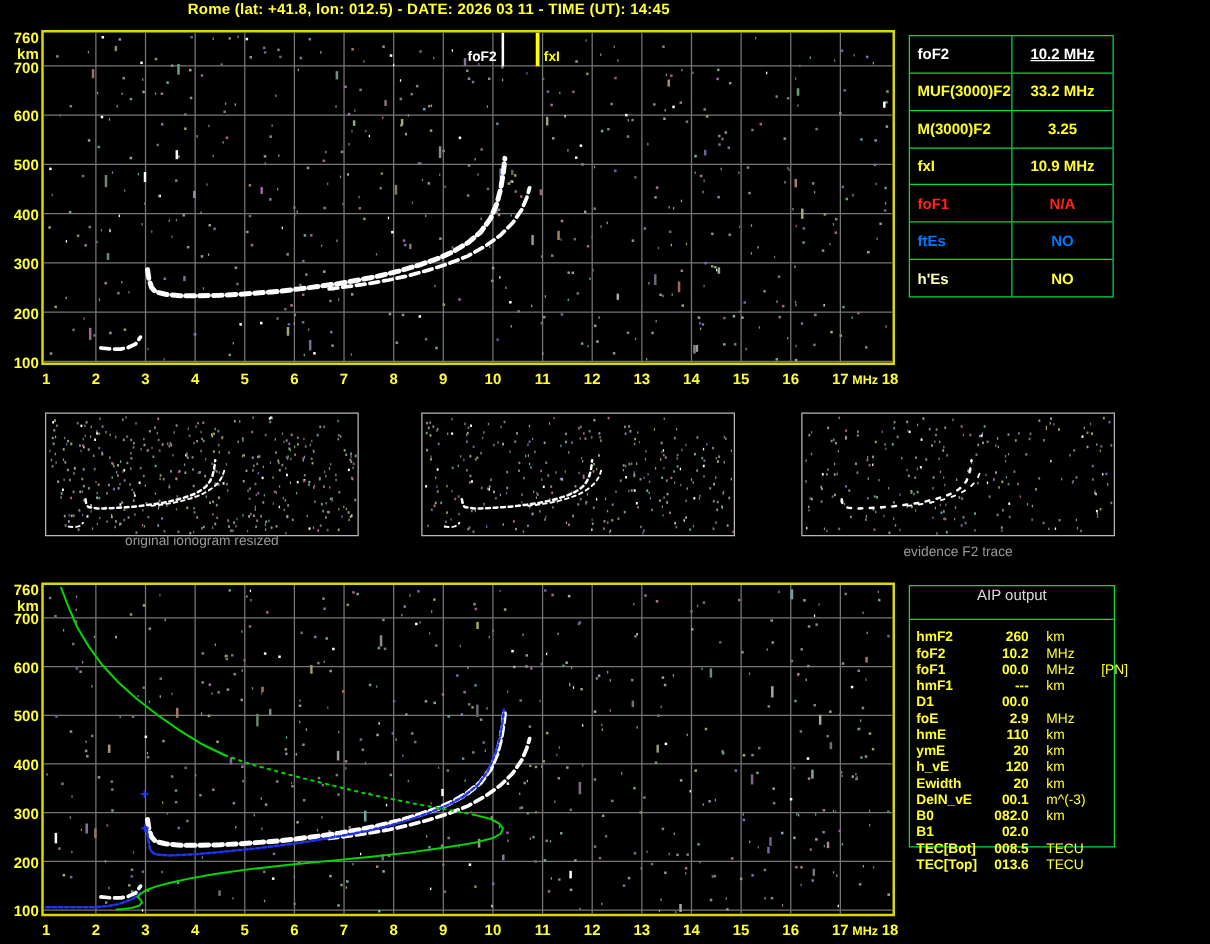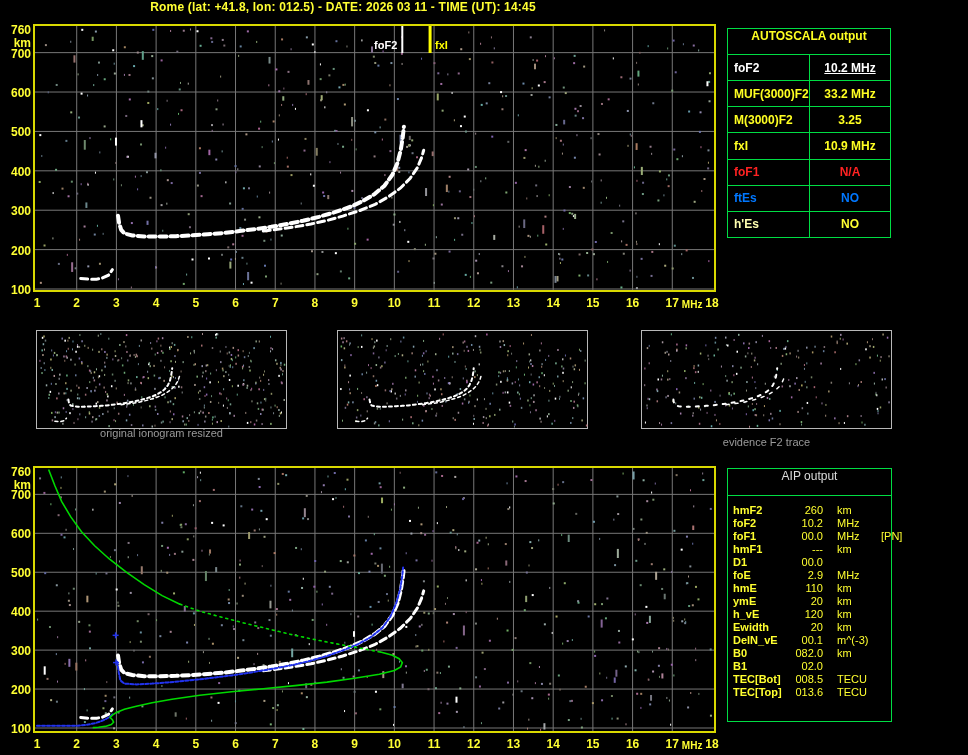--- a/index.html
+++ b/index.html
@@ -26,29 +26,29 @@
             border:1px solid #00dd44;box-sizing:border-box;display:flex;flex-direction:column;}
   .as-header{height:25px;line-height:25px;text-align:center;border-bottom:1px solid #00dd44;
              font:bold 12px "Liberation Sans",sans-serif;color:#ffff22;flex-shrink:0;}
   .as-row{flex:1;display:flex;border-bottom:1px solid #00dd44;}
   .as-row:last-child{border-bottom:none;}
   .as-label{width:82px;border-right:1px solid #00dd44;padding-left:6px;box-sizing:border-box;
             font:bold 12px "Liberation Sans",sans-serif;display:flex;align-items:center;}
   .as-value{flex:1;font:bold 12px "Liberation Sans",sans-serif;display:flex;
             align-items:center;justify-content:center;}
   
-  .aip-box{position:absolute;left:727px;top:468px;width:165px;height:254px;
+  .aip-box{position:absolute;left:727px;top:468px;width:165px;height:210px;
            border:1px solid #00dd44;box-sizing:border-box;z-index:1;}
   .aip-header{height:26px;line-height:26px;text-align:center;border-bottom:1px solid #00dd44;
               font:12px "Liberation Sans",sans-serif;color:#dcdcdc;}
   .aip-rows{position:absolute;left:727px;top:504px;width:172px;z-index:2;}
   .aip-row{display:flex;height:13px;line-height:13px;white-space:nowrap;
            font:11px "Liberation Sans",sans-serif;color:#ffff30;}
   .aip-l{margin-left:6px;width:56px;flex-shrink:0;overflow:visible;font-weight:bold;}
-  .aip-v{width:34px;flex-shrink:0;text-align:right;}
+  .aip-v{width:34px;flex-shrink:0;text-align:right;font-weight:bold;}
   .aip-u{margin-left:14px;width:44px;flex-shrink:0;}
   .aip-e{margin-left:0;}
 </style>
 </head>
 <body>
 
 <div class="screen">
 
   <div class="title">Rome (lat: +41.8, lon: 012.5) - DATE: 2026 03 11 - TIME (UT): 14:45</div>
 
@@ -633,21 +633,20 @@
       <span class="xtick" style="left: 498.471px; top: 296px;">13</span>
       <span class="xtick" style="left: 538.176px; top: 296px;">14</span>
       <span class="xtick" style="left: 577.882px; top: 296px;">15</span>
       <span class="xtick" style="left: 617.588px; top: 296px;">16</span>
       <span class="xtick" style="left: 657.294px; top: 296px;">17</span>
       <span class="xtick" style="left: 697px; top: 296px;">18</span>
       <span class="xunit" style="left: 676.147px; top: 299px;">MHz</span>
     </div>
 
   <div class="as-table" id="as-table">
-    <div class="as-header">AUTOSCALA output</div>
   <div class="as-row">
         <div class="as-label" style="color: rgb(255, 255, 255);">foF2</div>
         <div class="as-value" style="color: rgb(255, 255, 255); text-decoration: underline;">10.2 MHz</div>
       </div>
       <div class="as-row">
         <div class="as-label" style="color: rgb(255, 255, 34);">MUF(3000)F2</div>
         <div class="as-value" style="color: rgb(255, 255, 34);">33.2 MHz</div>
       </div>
       <div class="as-row">
         <div class="as-label" style="color: rgb(255, 255, 34);">M(3000)F2</div>

